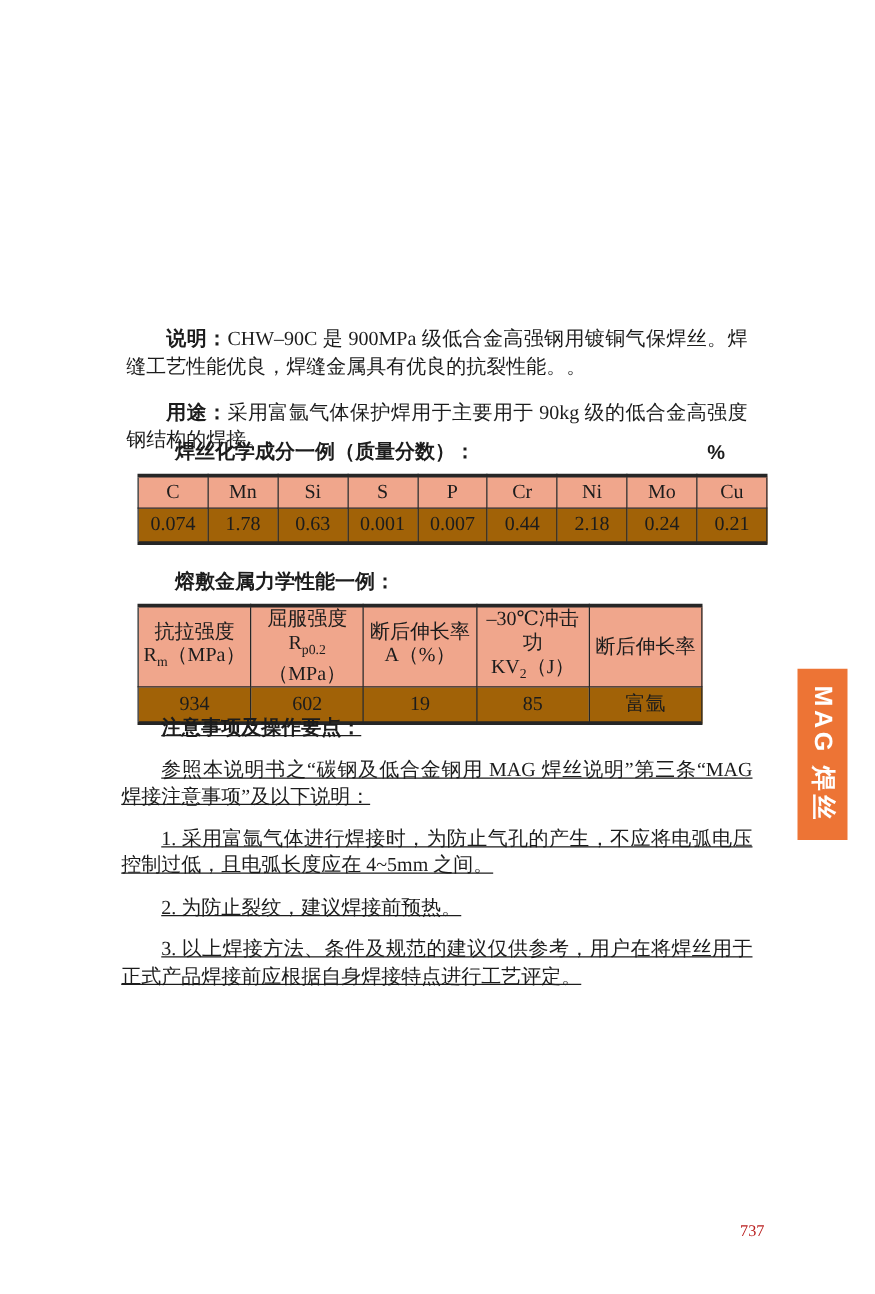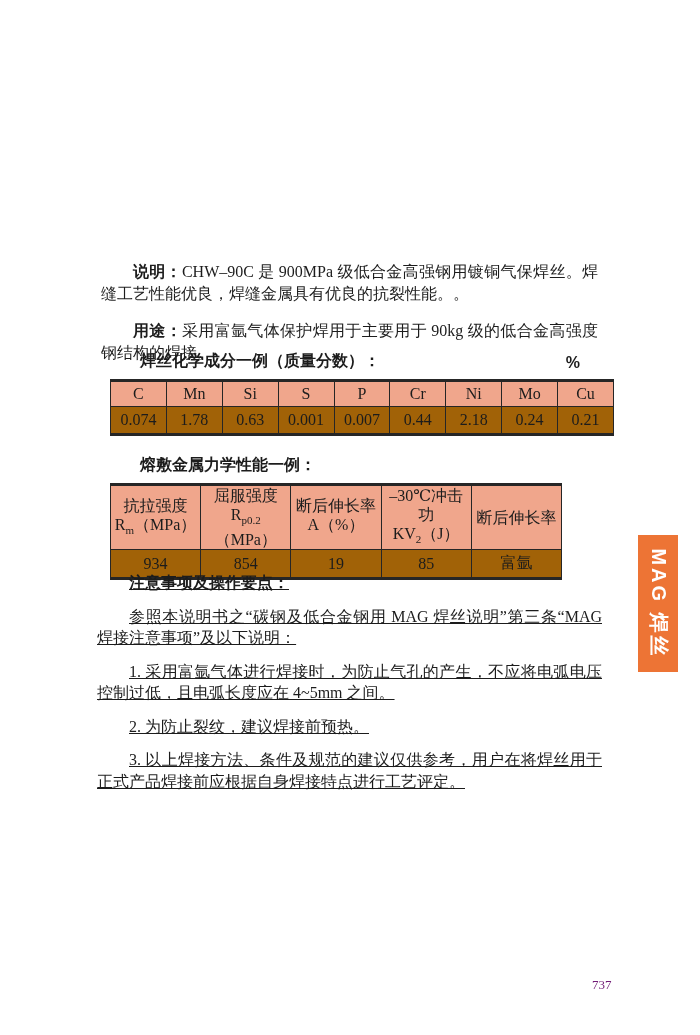--- a/index.html
+++ b/index.html
@@ -52,21 +52,21 @@
   .tab {
     position:absolute; left:638px; top:535px; width:40px; height:137px;
     background:#ed7435; display:flex; align-items:center; justify-content:center;
   }
   .tab span {
     transform:rotate(90deg); white-space:nowrap; color:#ffffff;
     font-family:"Liberation Sans","DejaVu Sans",sans-serif; font-weight:bold;
     font-size:20px; letter-spacing:3px;
   }
   
-  .pageno { position:absolute; left:592px; top:977px; font-size:13px; color:#701a75; }
+  .pageno { position:absolute; left:592px; top:977px; font-size:13px; color:#b91c1c; }
 </style>
 </head>
 <body>
 
 <div class="page">
 
 
   <div class="intro">
     <p><span class="lbl">说明：</span><span>CHW–90C 是 900MPa 级低合金高强钢用镀铜气保焊丝。焊缝工艺性能优良，焊缝金属具有优良的抗裂性能。。</span></p>
     <p><span class="lbl">用途：</span><span>采用富氩气体保护焊用于主要用于 90kg 级的低合金高强度钢结构的焊接。</span></p>
@@ -127,21 +127,21 @@
         <th>
           <div class="hname">–30℃冲击功</div>
           <div class="hform"><span>KV</span><sub class="s">2</sub><span>（J）</span></div>
         </th>
         <th>
           <div class="hname">断后伸长率</div>
         </th>
       </tr>
       <tr>
         <td>934</td>
-        <td>854</td>
+        <td>602</td>
         <td>19</td>
         <td>85</td>
         <td>富氩</td>
       </tr>
     </tbody>
       </table>
   </div>
 
   <div class="notes">
     <p class="notes-hd">注意事项及操作要点：</p>

